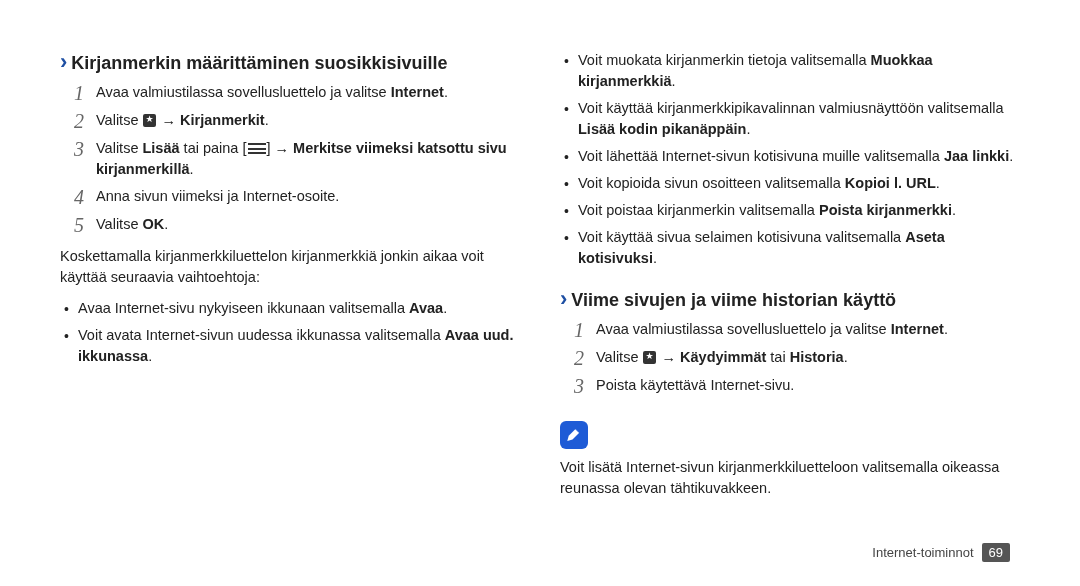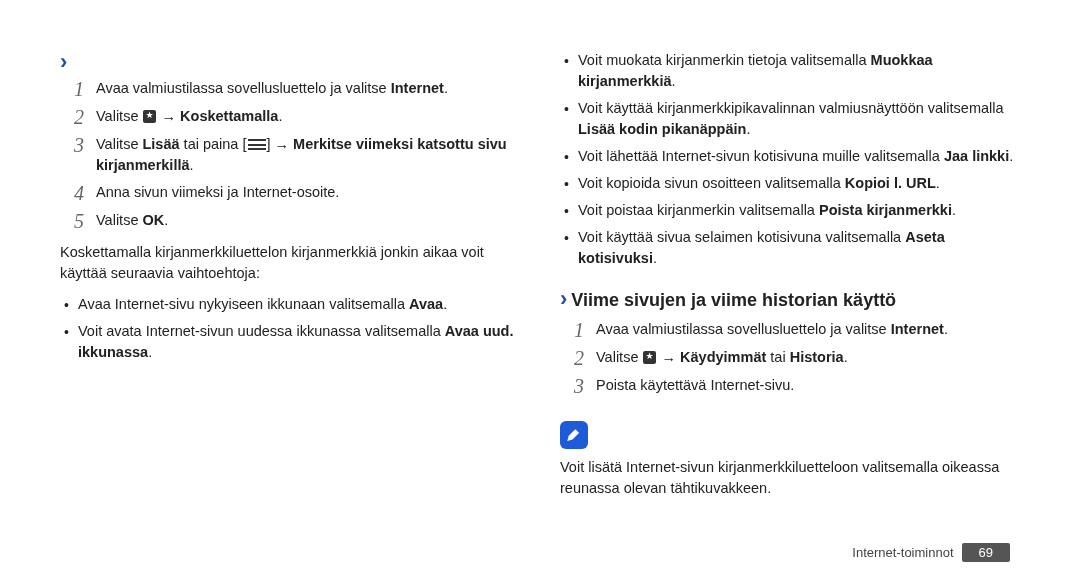--- a/index.html
+++ b/index.html
@@ -38,43 +38,44 @@
   .note-icon {
     width: 28px; height: 28px; border-radius: 6px; background: #1e5bd6;
     flex-shrink: 0; display: flex; align-items: center; justify-content: center;
   }
   .note-icon svg { width: 18px; height: 18px; }
   .footer {
     position: absolute; bottom: 24px; right: 70px; font-size: 13px;
     display: flex; align-items: center; gap: 8px;
   }
   .footer .label { color: #444; }
-  .page-num { background: #555; color: #fff; padding: 2px 17px; font-size: 13px; border-radius: 2px; }
+  .page-num { background: #555; color: #fff; padding: 2px 7px; font-size: 13px; border-radius: 2px; }
 </style>
 </head>
 <body>
 
 <div class="page">
 
   <div class="col">
     <div class="section-title">
       <span class="chev">›</span>
+      <span>Kirjanmerkin määrittäminen suosikkisivuille</span>
     </div>
 
     <ol class="numlist">
       <li>
         <span class="num">1</span>
         <span class="num-body">
           <span>Avaa valmiustilassa sovellusluettelo ja valitse </span><b>Internet</b><span>.</span>
         </span>
       </li>
       <li>
         <span class="num">2</span>
         <span class="num-body">
-          <span>Valitse </span><span class="icon-star"></span><span> → </span><b>Koskettamalla</b><span>.</span>
+          <span>Valitse </span><span class="icon-star"></span><span> → </span><b>Kirjanmerkit</b><span>.</span>
         </span>
       </li>
       <li>
         <span class="num">3</span>
         <span class="num-body">
           <span>Valitse </span><b>Lisää</b><span> tai paina [</span><span class="icon-menu"></span><span>] → </span><b>Merkitse viimeksi katsottu sivu kirjanmerkillä</b><span>.</span>
         </span>
       </li>
       <li>
         <span class="num">4</span>

